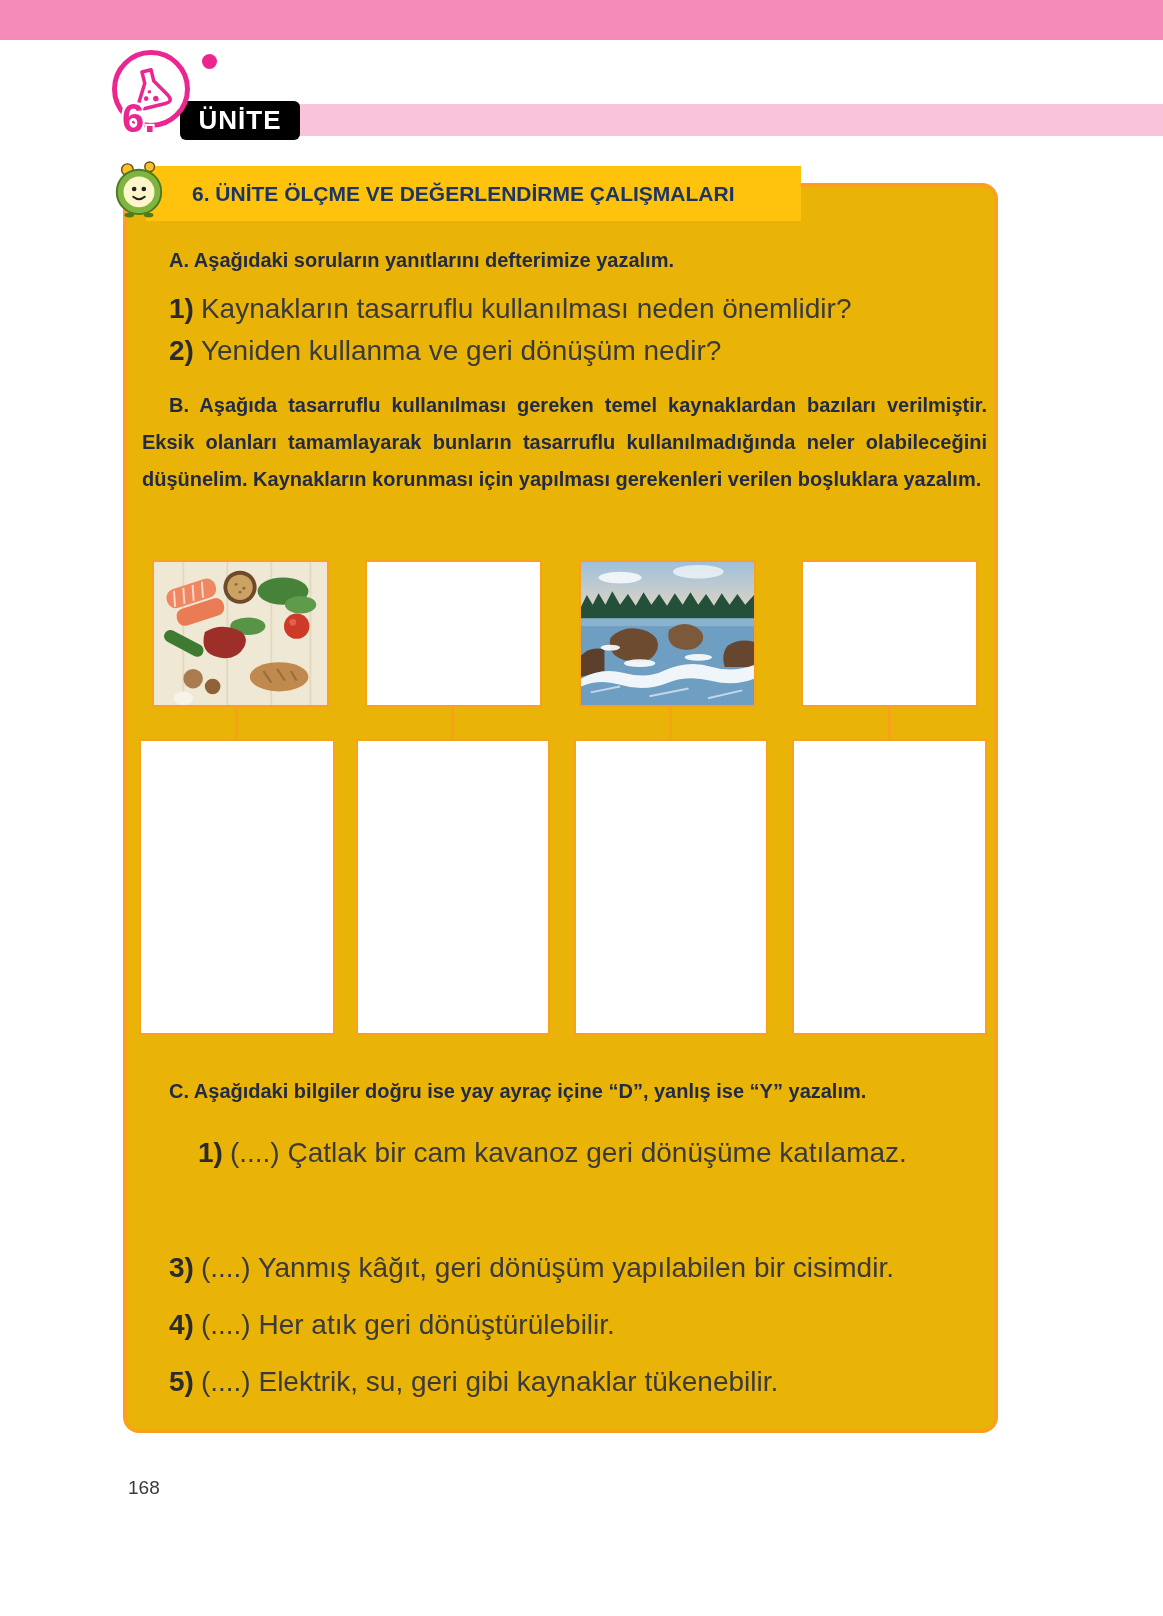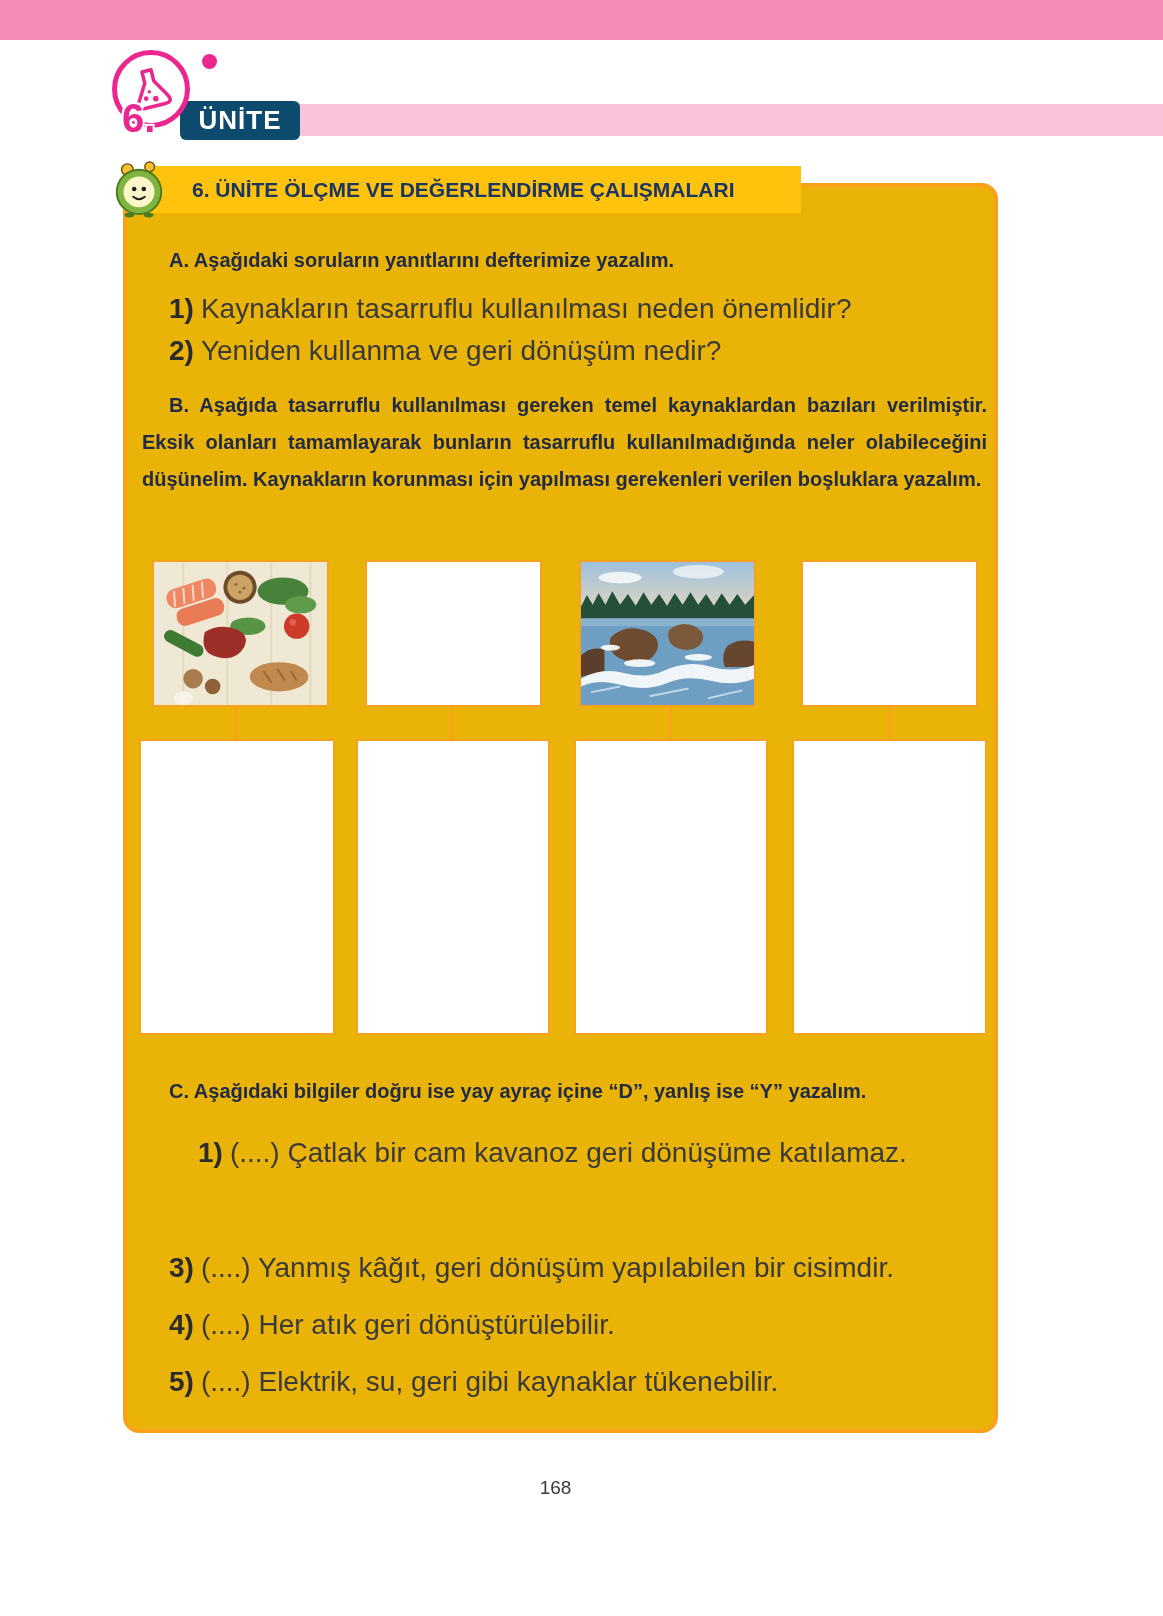--- a/index.html
+++ b/index.html
@@ -3,34 +3,34 @@
 <meta charset="utf-8">
 <style>
   * { margin:0; padding:0; box-sizing:border-box; }
   html,body { background:#ffffff; }
   body { font-family:"Liberation Sans", sans-serif; }
   .page { position:relative; width:1163px; height:1616px; background:#ffffff; overflow:hidden; }
 
   
   .top-strip { position:absolute; top:0; left:0; width:1163px; height:40px; background:#F48BB8; }
   .unit-accent-bar { position:absolute; left:290px; top:104px; width:873px; height:32px; background:#F9C3DA; }
-  .unit-label { position:absolute; left:180px; top:101px; width:120px; height:39px; background:#0c4a6e;
+  .unit-label { position:absolute; left:180px; top:101px; width:120px; height:39px; background:#000000;
 romans    color:#fff; }
   .unit-label { display:flex; align-items:center; justify-content:center; color:#fff; font-weight:bold;
     font-size:26px; letter-spacing:1px; border-radius:6px; z-index:2; }
   .flask-badge { position:absolute; left:112px; top:50px; width:78px; height:78px; border:5px solid #EC268F;
     border-radius:50%; background:#fff; z-index:3; display:flex; align-items:center; justify-content:center; }
   .flask-badge svg { width:56px; height:56px; }
   .flask-dot { position:absolute; left:202px; top:54px; width:15px; height:15px; border-radius:50%;
     background:#EC268F; z-index:3; }
   .unit-number { position:absolute; left:122px; top:96px; z-index:4; font-size:40px; font-weight:bold;
     color:#EC268F; text-shadow:-2px -2px 0 #fff, 2px -2px 0 #fff, -2px 2px 0 #fff, 2px 2px 0 #fff; }
 
   
-  .banner { position:absolute; left:146px; top:166px; width:655px; height:47px; background:#FFC20D;
+  .banner { position:absolute; left:146px; top:166px; width:655px; height:55px; background:#FFC20D;
     display:flex; align-items:center; padding-left:46px; z-index:5; }
   .banner-title { font-size:21px; font-weight:bold; color:#1C3664; }
   .mascot { position:absolute; left:110px; top:160px; width:58px; height:58px; z-index:6; }
   .mascot svg { width:100%; height:100%; }
 
   
   .main-box { position:absolute; left:123px; top:183px; width:875px; height:1250px;
     border:4px solid #F9A11B; border-radius:16px; background:#eab308; z-index:1; }
 
   .sec-heading { position:absolute; font-size:20px; font-weight:bold; color:#222B45; white-space:nowrap; }
@@ -39,21 +39,21 @@
 
   .b-paragraph { position:absolute; left:15px; top:200px; width:845px; font-size:20px; font-weight:bold;
     color:#222B45; line-height:37px; text-align:justify; text-indent:27px; }
 
   .top-box { position:absolute; top:373px; width:177px; height:147px; border:2px solid #F9A11B;
     background:#ffffff; overflow:hidden; }
   .top-box svg { display:block; width:100%; height:100%; }
   .connector { position:absolute; top:520px; width:3px; height:32px; background:#F9A11B; }
   .answer-box { position:absolute; top:552px; height:296px; border:2px solid #F9A11B; background:#ffffff; }
 
-  .page-number { position:absolute; left:118px; top:1477px; width:875px; text-align:center;
+  .page-number { position:absolute; left:128px; top:1477px; width:875px; 
     font-size:19px; color:#3A3A3A; }
 </style>
 </head>
 <body>
 
 <div class="page">
 
   <div class="top-strip"></div>
   <div class="unit-accent-bar"></div>
   <div class="unit-label">ÜNİTE</div>

